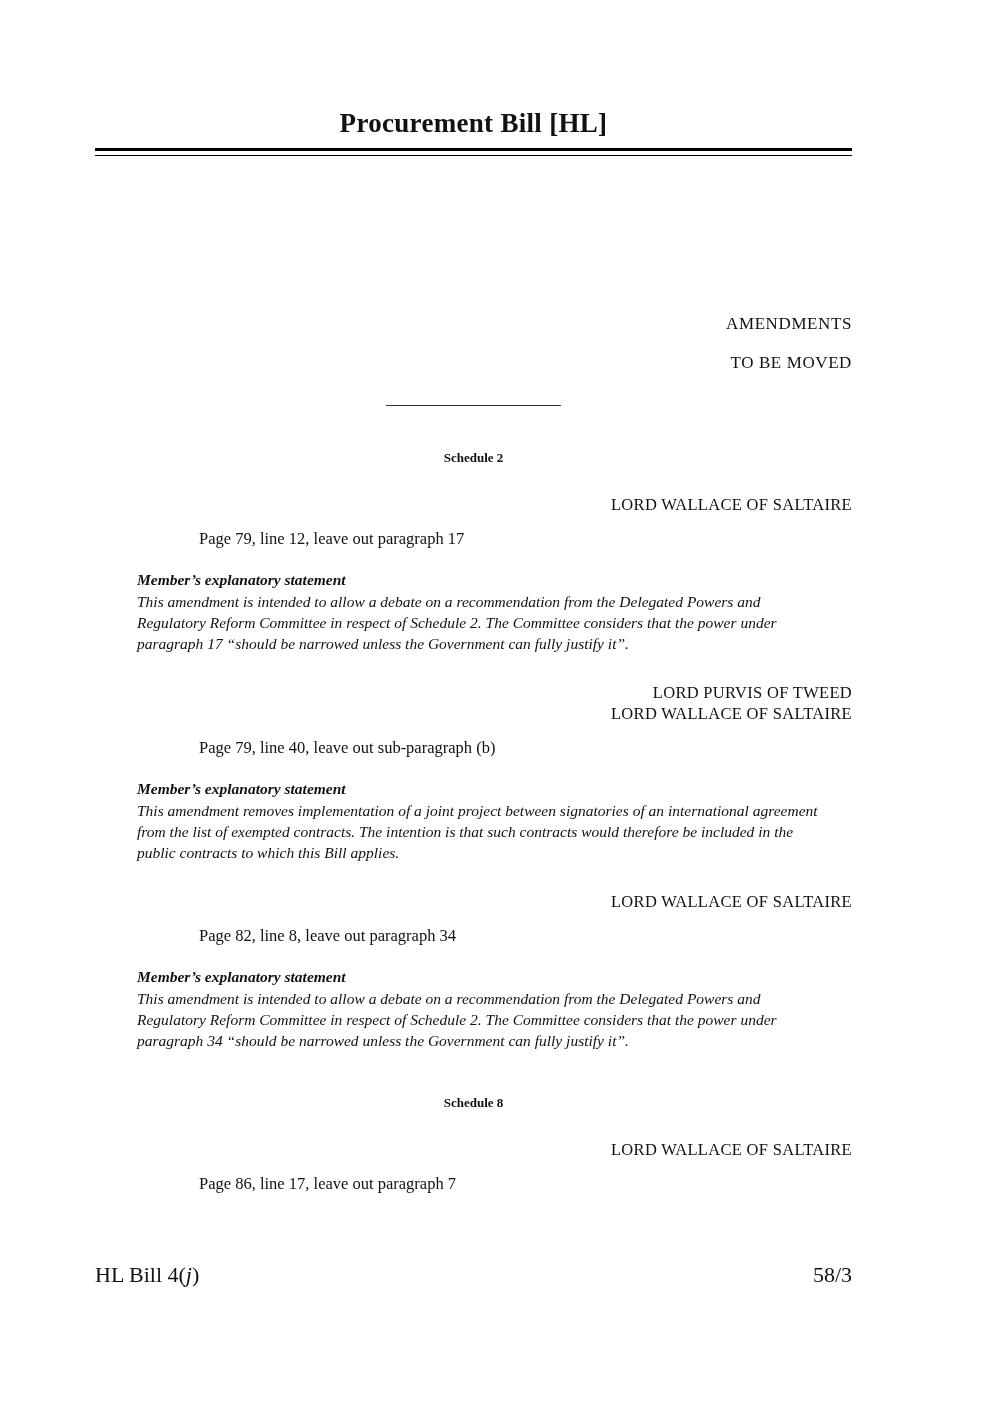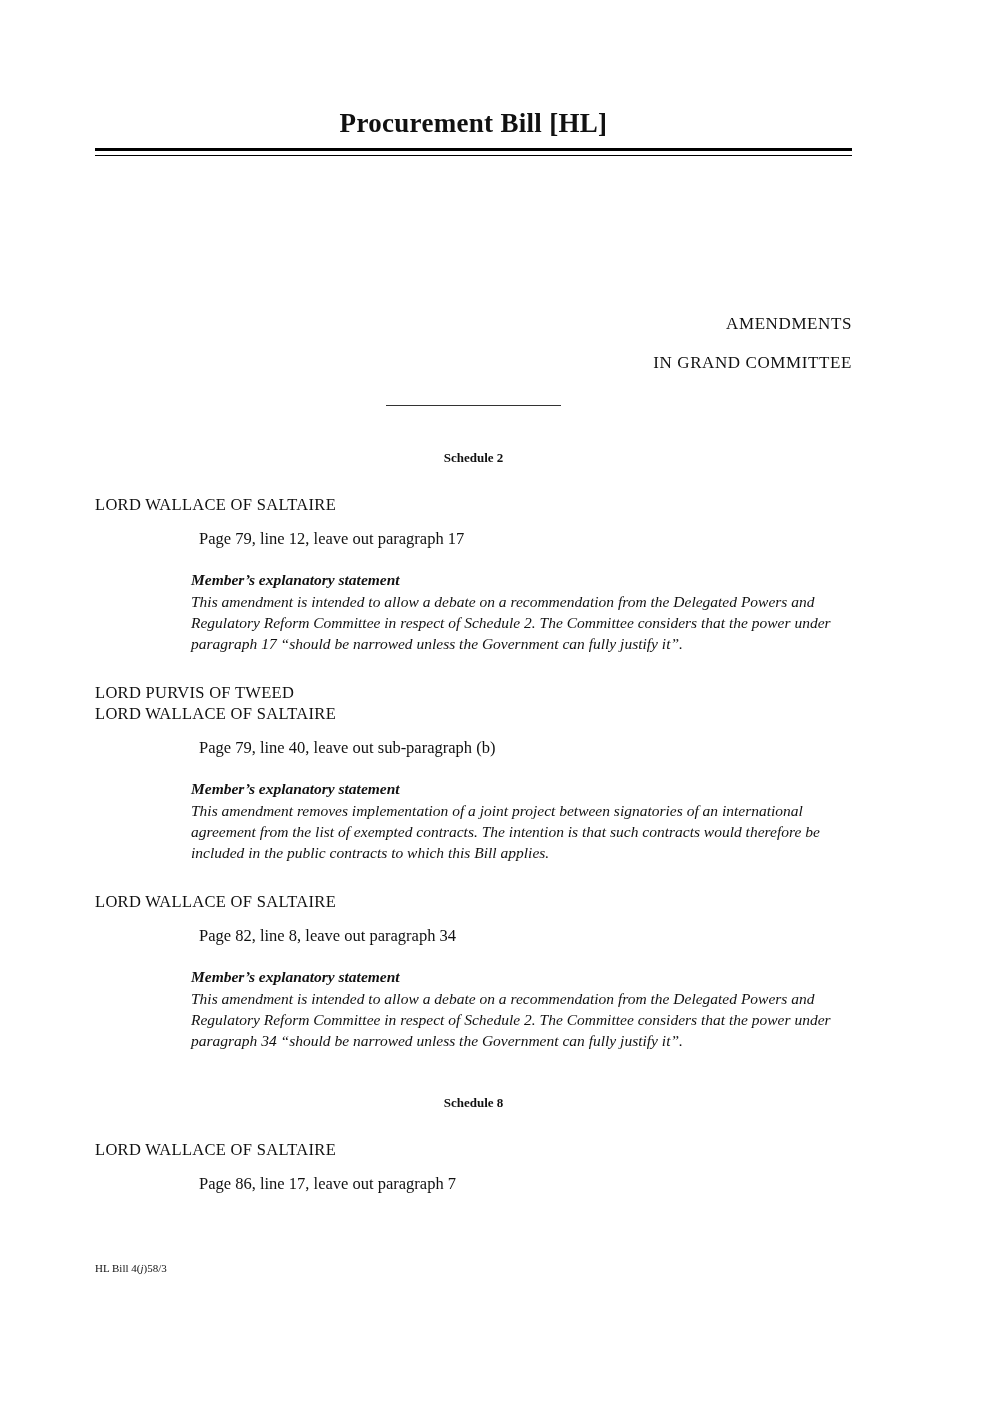--- a/index.html
+++ b/index.html
@@ -56,31 +56,31 @@
     margin: 44px 0 0 0;
     text-align: center;
     font-size: 13px;
     font-weight: bold;
   }
   
   .amendment {
     margin-top: 28px;
   }
   .sponsor {
-    text-align: left;
+    text-align: right;
     font-size: 16.5px;
     letter-spacing: 0.3px;
     line-height: 21px;
   }
   .instruction {
     margin: 14px 0 0 104px;
     font-size: 16.5px;
   }
   .statement {
-    margin: 22px 0 0 96px;
+    margin: 22px 0 0 42px;
     margin-right: 0;
   }
   .statement-heading {
     font-size: 15.5px;
     font-weight: bold;
     font-style: italic;
   }
   .statement-text {
     margin: 2px 0 0 0;
     font-size: 15.5px;
@@ -88,40 +88,40 @@
     line-height: 21px;
     max-width: 690px;
   }
   
   .footer {
     position: absolute;
     left: 95px;
     right: 95px;
     top: 1262px;
     display: flex;
-    justify-content: flex-start;
-    font-size: 11px;
+    justify-content: space-between;
+    font-size: 22px;
   }
   .footer .italic {
     font-style: italic;
   }
 </style>
 </head>
 <body>
 
 <div class="page">
 
   <header>
     <h1 class="bill-title">Procurement Bill [HL]</h1>
     <div class="double-rule"></div>
   </header>
 
   <section class="preamble">
     <div class="pre-line">AMENDMENTS</div>
-    <div class="pre-line">IN GRAND COMMITTEE</div>
+    <div class="pre-line">TO BE MOVED</div>
     <div class="short-rule"></div>
   </section>
 
   <h2 class="schedule-heading">Schedule 2</h2>
 
   <section class="amendment">
     <div class="sponsor">LORD WALLACE OF SALTAIRE</div>
     <p class="instruction">Page 79, line 12, leave out paragraph 17</p>
     <div class="statement">
       <div class="statement-heading">Member’s explanatory statement</div>

